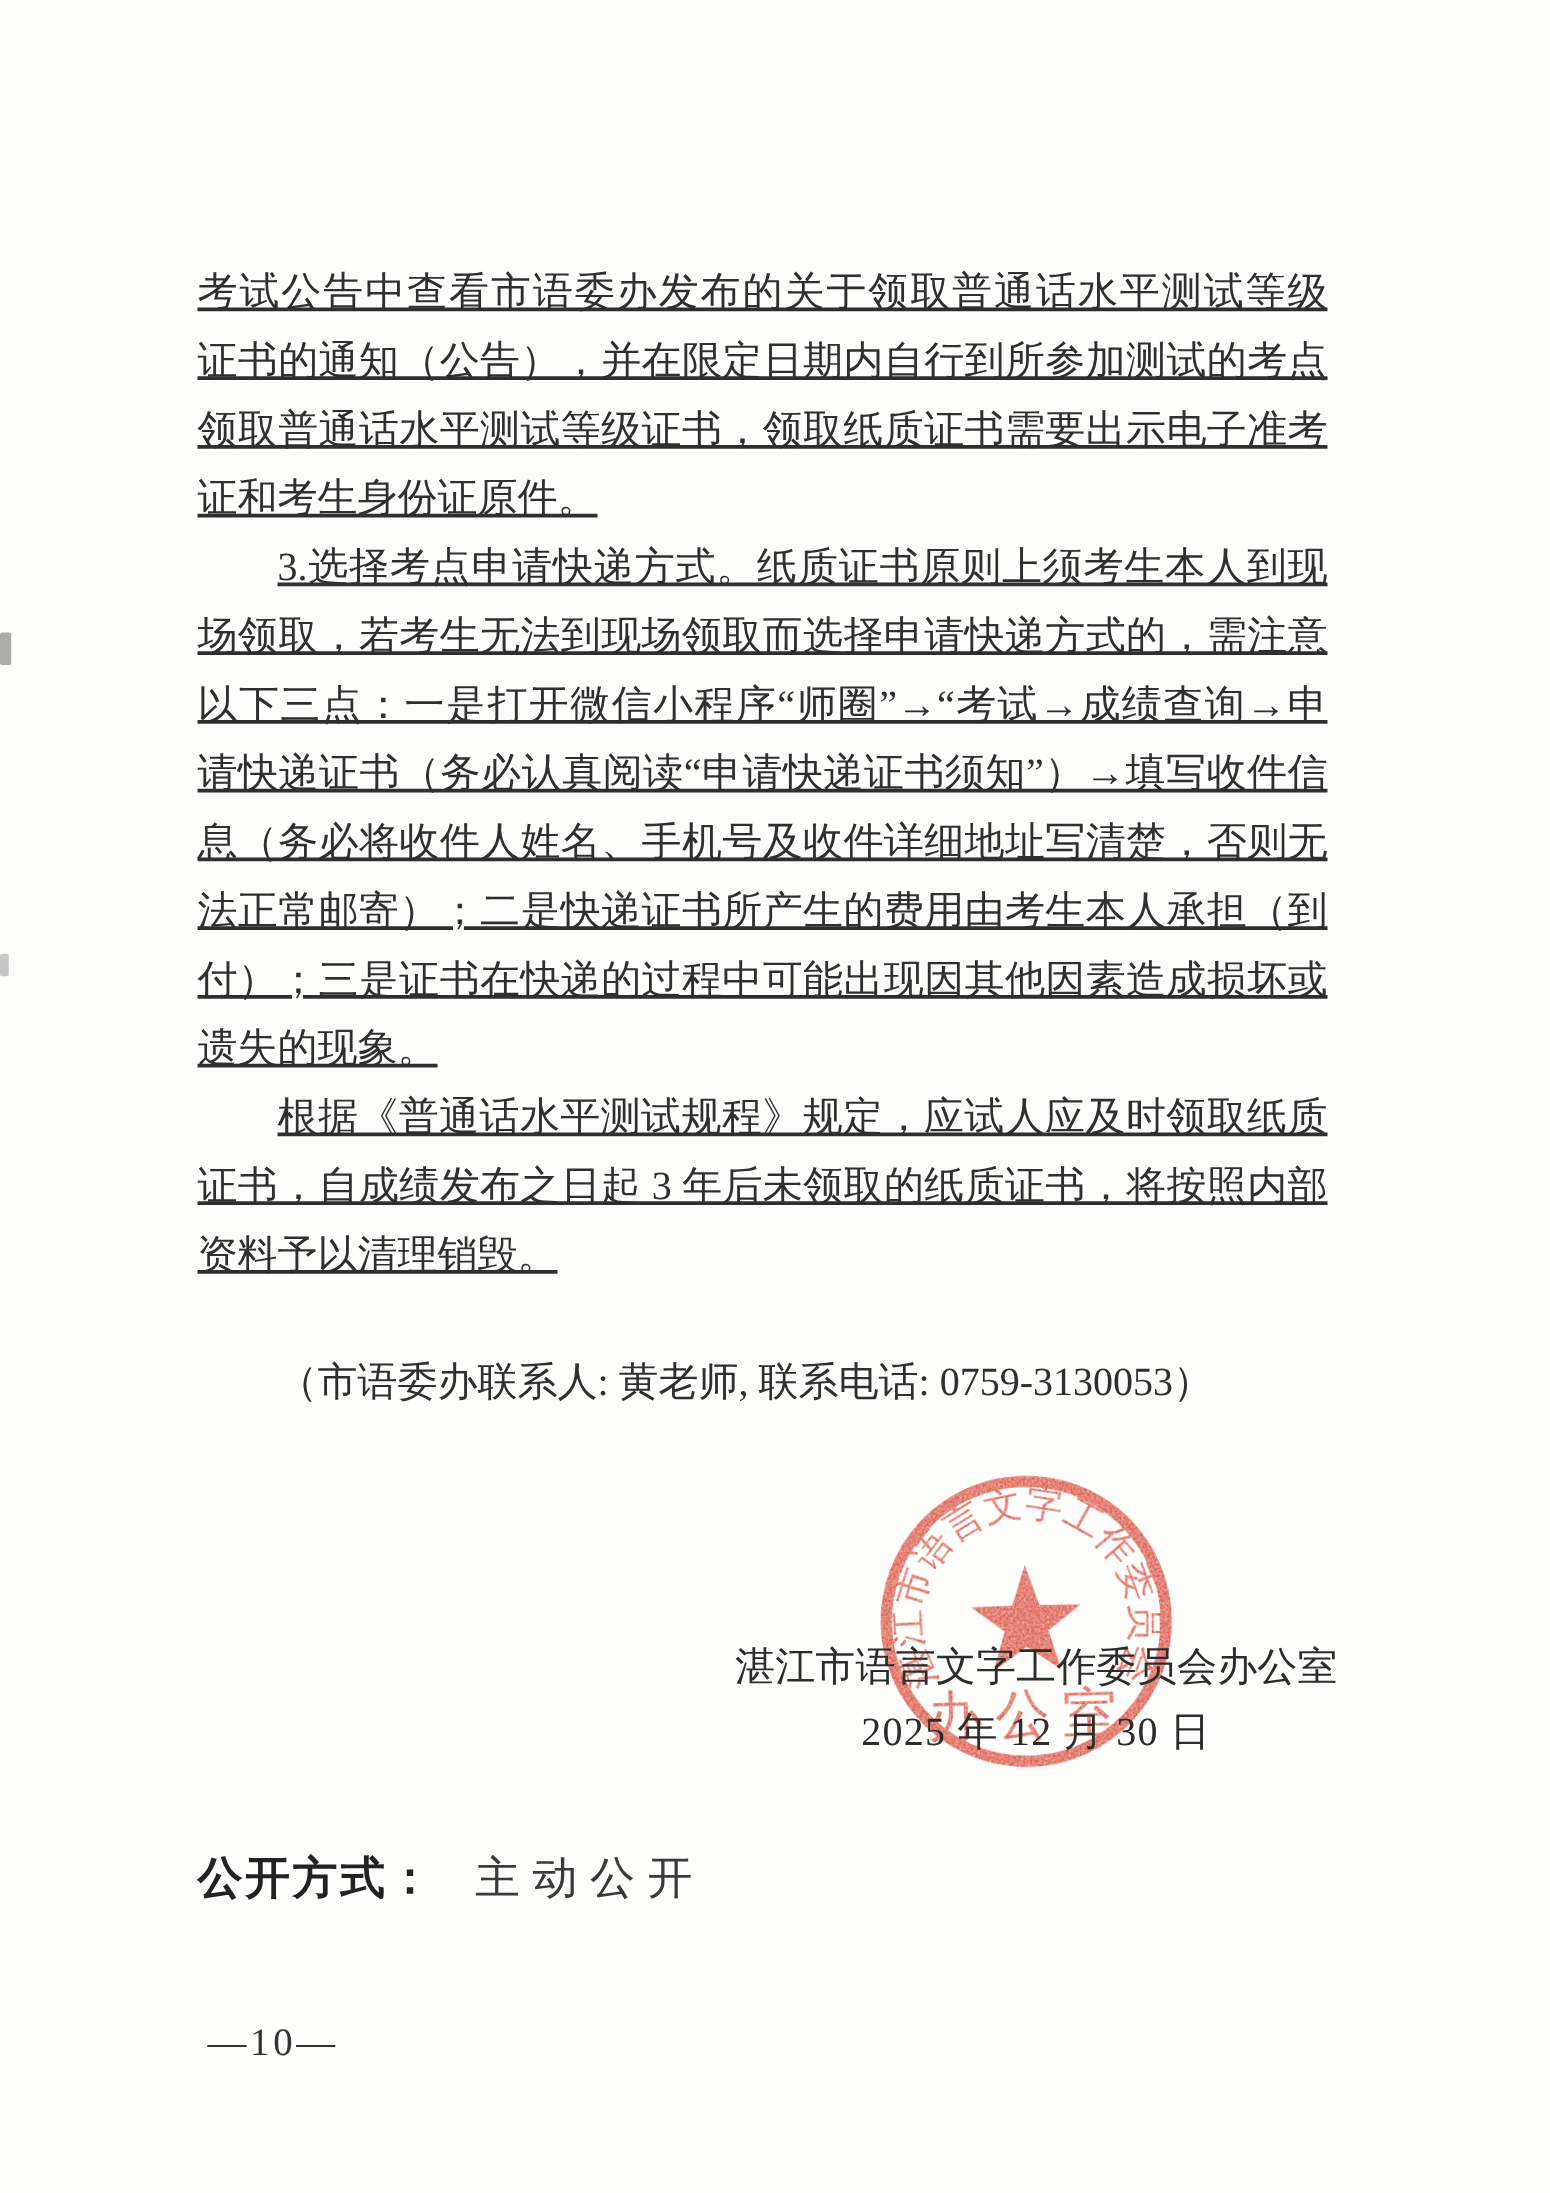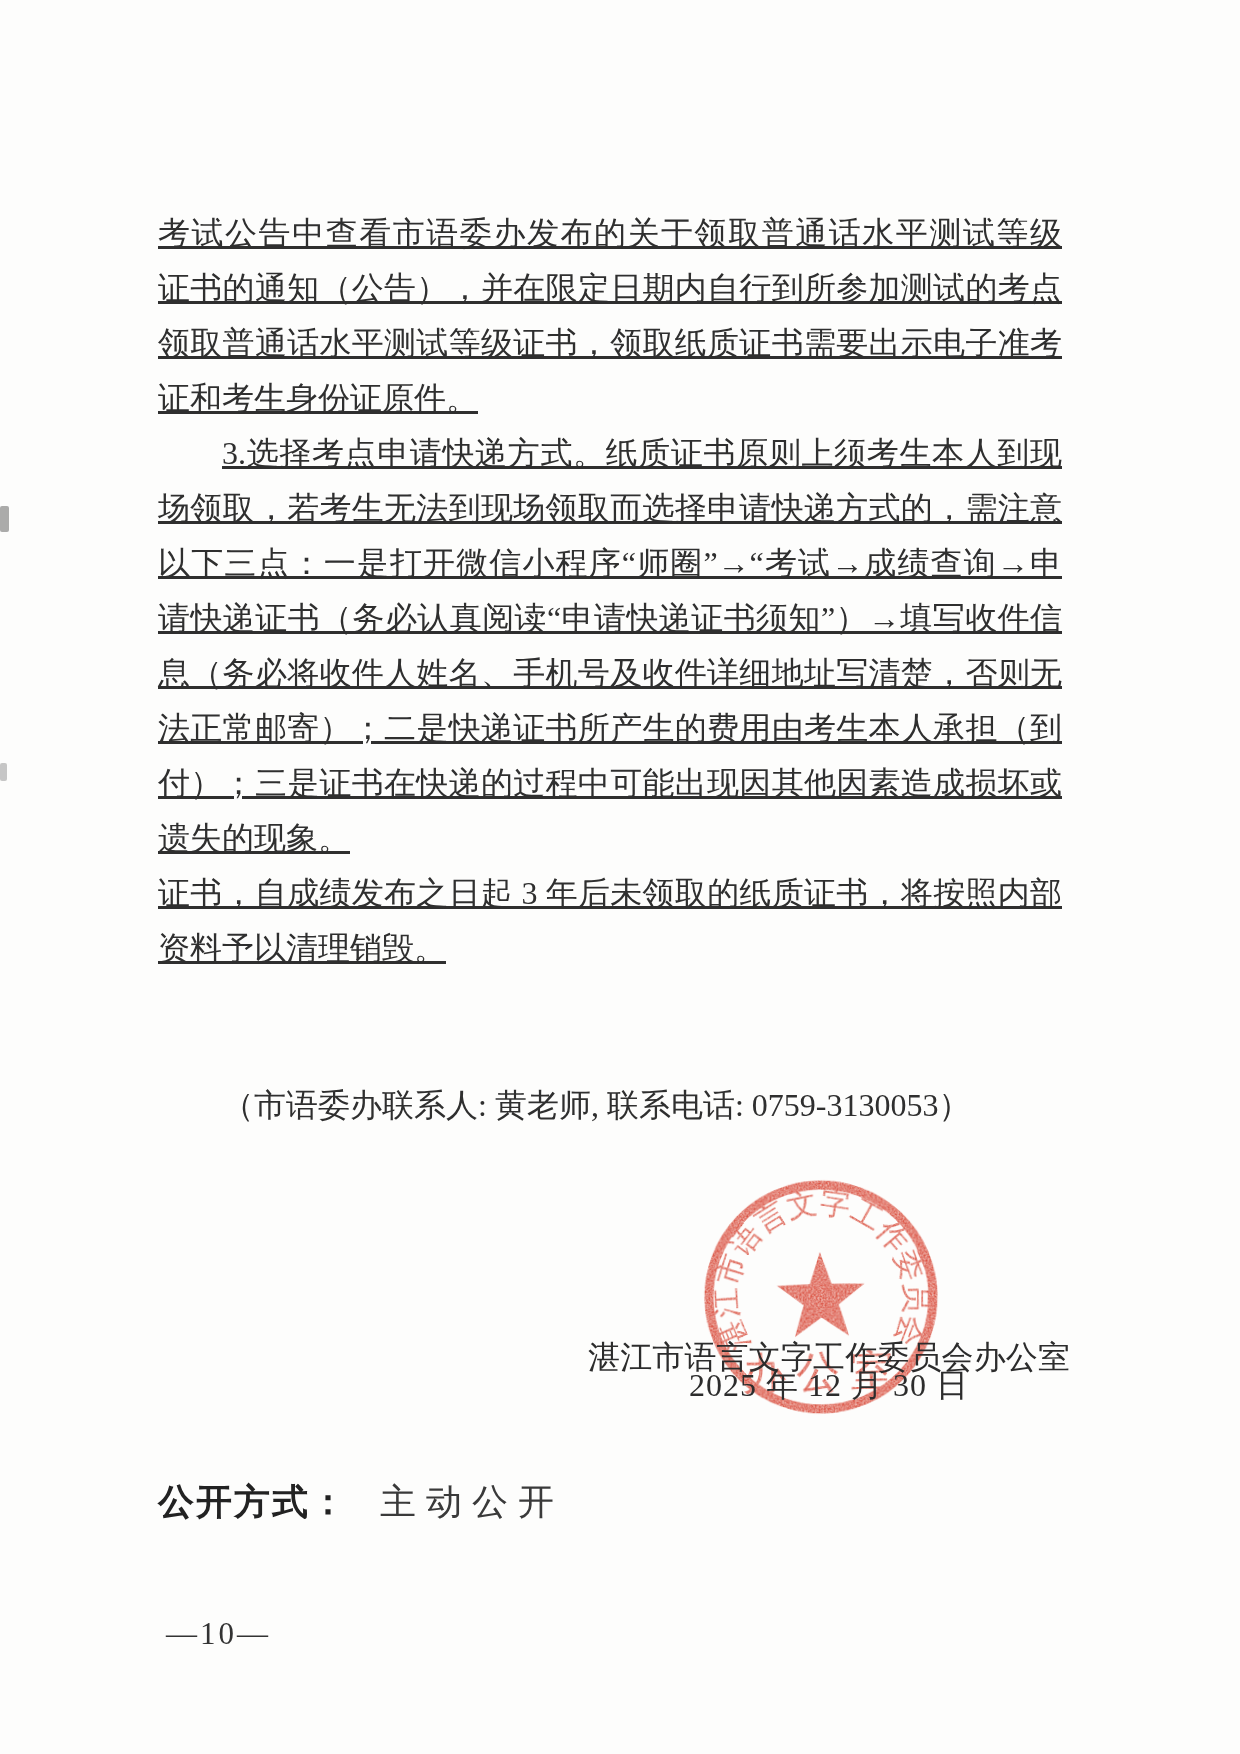--- a/index.html
+++ b/index.html
@@ -27,21 +27,21 @@
   .body-text .line.indent{ text-indent:2em; }
   
   .contact{
     position:absolute;left:158px;top:1078px;width:904px;
     font-size:32px;line-height:55px;text-indent:2em;color:#2f2f2f;
   }
   
   .signature{
     position:absolute;left:588px;top:1312px;width:482px;
     font-size:32px;line-height:42px;color:#2c2c2c;
-    display:flex;justify-content:space-between;white-space:nowrap;margin-top:24px;
+    display:flex;justify-content:space-between;white-space:nowrap;
   }
   .sig-inner{width:100%;display:block;text-align:justify;text-align-last:justify;}
   .date{
     position:absolute;left:588px;top:1364px;width:482px;
     text-align:center;font-size:32px;line-height:42px;color:#2c2c2c;
     letter-spacing:1px;
   }
   
   .seal{
     position:absolute;left:698px;top:1174px;width:246px;height:246px;
@@ -77,20 +77,21 @@
       <div class="line fill">领取普通话水平测试等级证书，领取纸质证书需要出示电子准考</div>
       <div class="line">证和考生身份证原件。</div>
       <div class="line fill indent">3.选择考点申请快递方式。纸质证书原则上须考生本人到现</div>
       <div class="line fill">场领取，若考生无法到现场领取而选择申请快递方式的，需注意</div>
       <div class="line fill">以下三点：一是打开微信小程序“师圈”→“考试→成绩查询→申</div>
       <div class="line fill">请快递证书（务必认真阅读“申请快递证书须知”）→填写收件信</div>
       <div class="line fill">息（务必将收件人姓名、手机号及收件详细地址写清楚，否则无</div>
       <div class="line fill">法正常邮寄）；二是快递证书所产生的费用由考生本人承担（到</div>
       <div class="line fill">付）；三是证书在快递的过程中可能出现因其他因素造成损坏或</div>
       <div class="line">遗失的现象。</div>
+      <div class="line fill indent">根据《普通话水平测试规程》规定，应试人应及时领取纸质</div>
       <div class="line fill">证书，自成绩发布之日起 3 年后未领取的纸质证书，将按照内部</div>
       <div class="line">资料予以清理销毁。</div>
     </div>
 
   <div class="contact">（市语委办联系人: 黄老师, 联系电话: 0759-3130053）</div>
 
   <svg class="seal" viewBox="0 0 246 246" xmlns="http://www.w3.org/2000/svg">
     <defs>
       <path id="sealArc" d="M 49.6 165.5 A 84.5 84.5 0 1 1 196.4 165.5" fill="none"></path>
       <filter id="rough" x="-10%" y="-10%" width="120%" height="120%">

